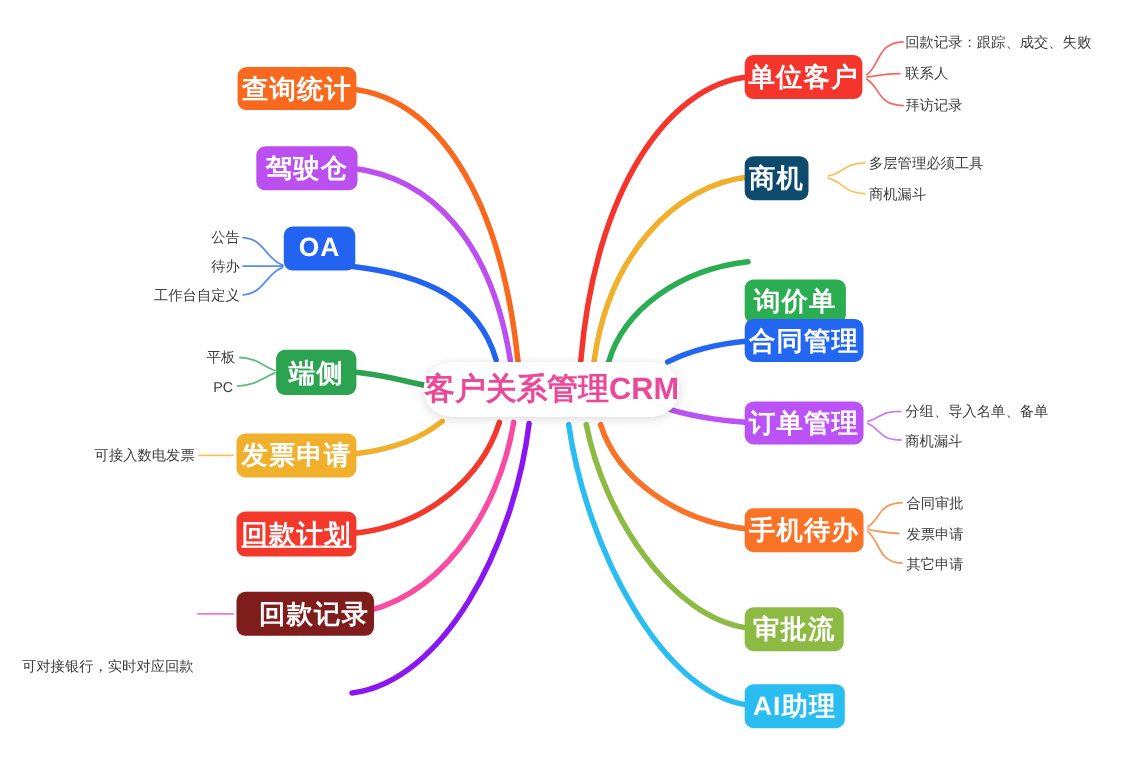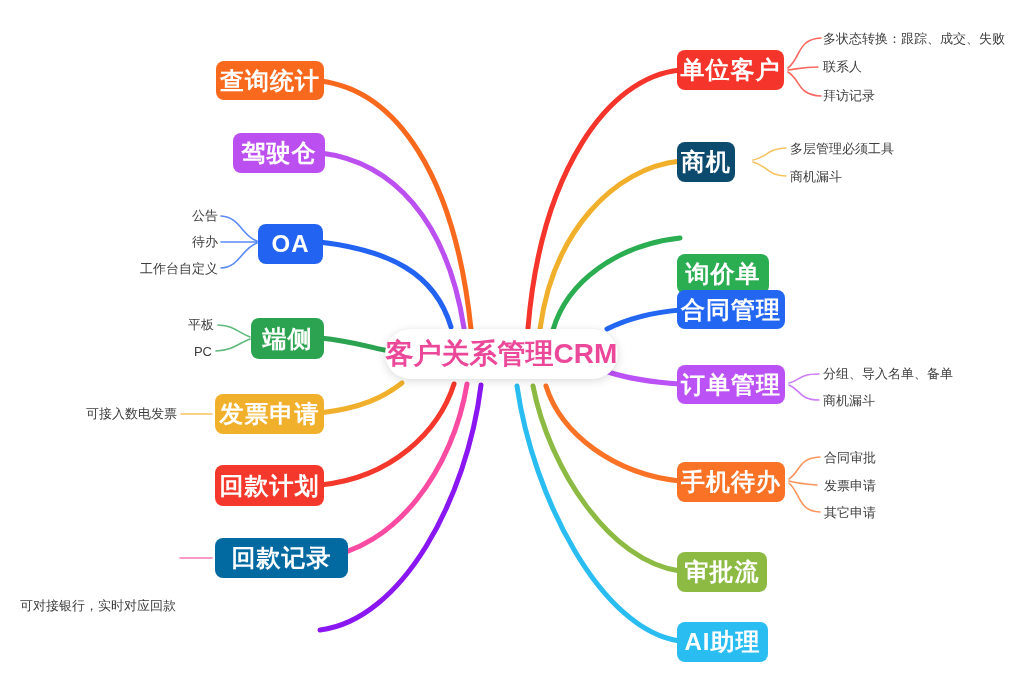--- a/index.html
+++ b/index.html
@@ -71,44 +71,44 @@
     <path class="thin" d="M 819 400 C 799 400 801 390 789 385" style="stroke: rgb(187, 82, 245);"></path>
     <path class="thin" d="M 820 457 C 798 458 801 471 789 479" style="stroke: rgb(249, 114, 38);"></path>
     <path class="thin" d="M 817 485 C 802 484 796 483 789 481" style="stroke: rgb(249, 114, 38);"></path>
     <path class="thin" d="M 820 512 C 798 511 801 494 789 483" style="stroke: rgb(249, 114, 38);"></path>
   </svg>
 
   <div class="central">客户关系管理CRM</div>
 
   <div class="node" style="left: 216px; top: 61px; width: 108px; height: 39px; background-color: rgb(249, 105, 29);">查询统计</div>
   <div class="node" style="left: 233px; top: 133px; width: 92px; height: 40px; background-color: rgb(188, 79, 240);">驾驶仓</div>
-  <div class="node" style="left: 258px; top: 224px; width: 65px; height: 40px; background-color: rgb(35, 99, 242);">OA</div>
+  <div class="node" style="left: 258px; top: 206px; width: 65px; height: 40px; background-color: rgb(35, 99, 242);">OA</div>
   <div class="node" style="left: 251px; top: 318px; width: 73px; height: 41px; background-color: rgb(43, 163, 80);">端侧</div>
   <div class="node" style="left: 215px; top: 394px; width: 109px; height: 40px; background-color: rgb(241, 176, 44);">发票申请</div>
-  <div class="node" style="left: 215px; top: 465px; width: 109px; height: 41px; background-color: rgb(245, 56, 44);">回款计划</div>
-  <div class="node" style="left: 215px; top: 538px; width: 133px; height: 40px; background-color: #0369a1;">回款记录</div>
+  <div class="node" style="left: 215px; top: 465px; width: 109px; height: 41px; background-color: rgb(245, 56, 44); text-decoration: underline;">回款计划</div>
+  <div class="node" style="left: 215px; top: 538px; width: 109px; height: 40px; background-color: #7f1d1d; padding-left: 16px;">回款记录</div>
 
   <div class="node" style="left: 677px; top: 50px; width: 107px; height: 40px; background-color: rgb(245, 53, 43);">单位客户</div>
   <div class="node" style="left: 677px; top: 142px; width: 58px; height: 40px; background-color: #0c4a6e;">商机</div>
   <div class="node" style="left: 677px; top: 218px; width: 92px; height: 40px; background-color: rgb(43, 173, 82); margin-top: 36px;">询价单</div>
   <div class="node" style="left: 677px; top: 290px; width: 108px; height: 39px; background-color: rgb(35, 102, 242);">合同管理</div>
   <div class="node" style="left: 677px; top: 365px; width: 108px; height: 39px; background-color: rgb(187, 82, 245);">订单管理</div>
   <div class="node" style="left: 677px; top: 462px; width: 108px; height: 40px; background-color: rgb(249, 114, 38);">手机待办</div>
   <div class="node" style="left: 677px; top: 552px; width: 90px; height: 40px; background-color: rgb(140, 186, 66);">审批流</div>
   <div class="node" style="left: 677px; top: 622px; width: 91px; height: 40px; background-color: rgb(41, 189, 242);">AI助理</div>
 
   <div class="sub r" style="right:806px;top:209px;">公告</div>
   <div class="sub r" style="right:806px;top:235px;">待办</div>
   <div class="sub r" style="right:806px;top:262px;">工作台自定义</div>
   <div class="sub r" style="right:810px;top:318px;">平板</div>
   <div class="sub r" style="right:812px;top:345px;">PC</div>
   <div class="sub r" style="right:847px;top:407px;">可接入数电发票</div>
   <div class="sub r" style="right:848px;top:551px;margin-top:48px;">可对接银行，实时对应回款</div>
 
-  <div class="sub" style="left:823px;top:32px;">多状态转换：跟踪、成交、失败</div>
+  <div class="sub" style="left:823px;top:32px;">回款记录：跟踪、成交、失败</div>
   <div class="sub" style="left:823px;top:60px;">联系人</div>
   <div class="sub" style="left:823px;top:89px;">拜访记录</div>
   <div class="sub" style="left:790px;top:142px;">多层管理必须工具</div>
   <div class="sub" style="left:790px;top:170px;">商机漏斗</div>
   <div class="sub" style="left:823px;top:367px;">分组、导入名单、备单</div>
   <div class="sub" style="left:823px;top:394px;">商机漏斗</div>
   <div class="sub" style="left:824px;top:451px;">合同审批</div>
   <div class="sub" style="left:824px;top:479px;">发票申请</div>
   <div class="sub" style="left:824px;top:506px;">其它申请</div>
 

